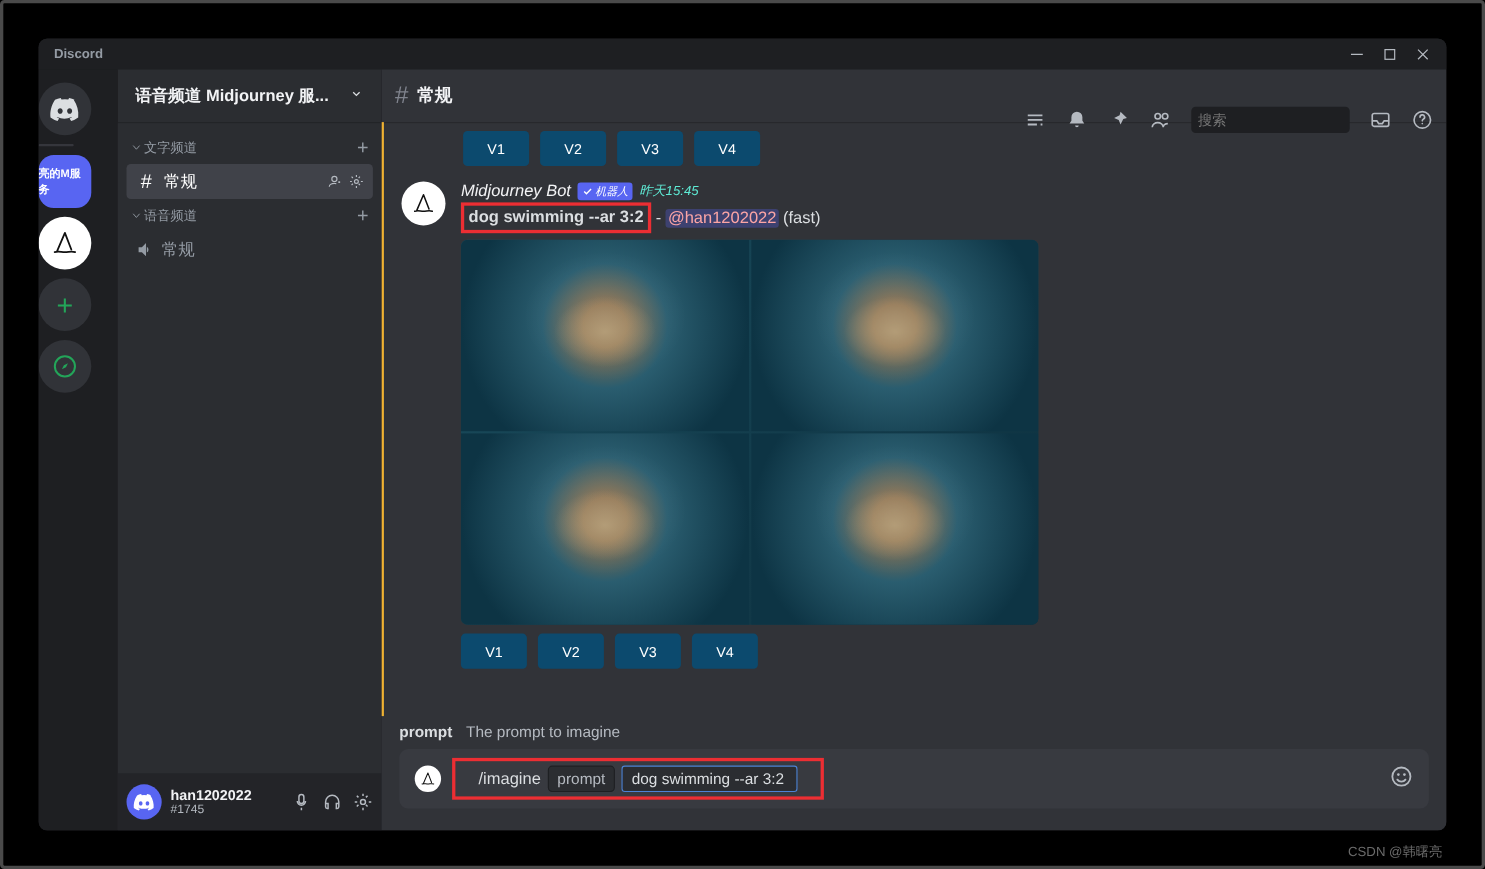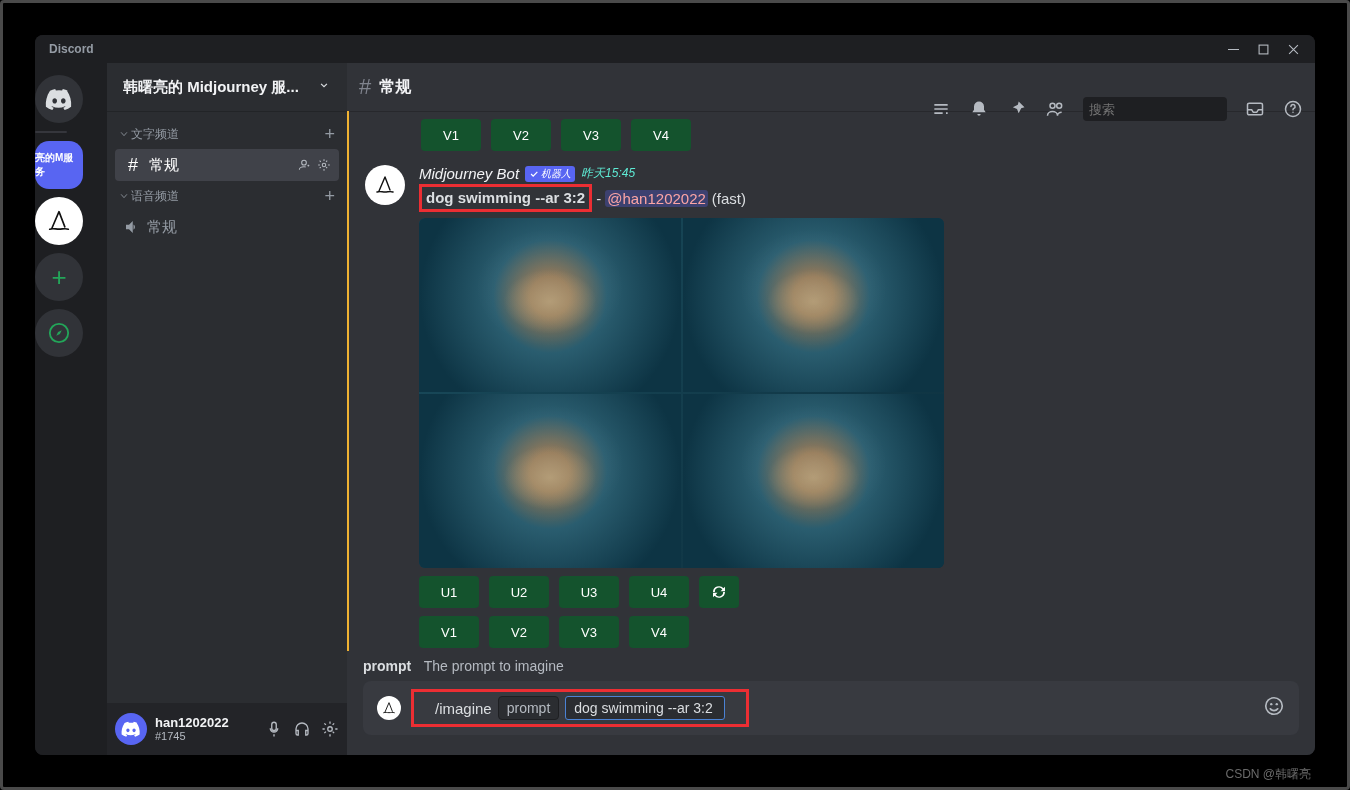--- a/index.html
+++ b/index.html
@@ -74,21 +74,21 @@
 .timestamp { color:#5eead4; font-size:12px;text-align:center; }
 .prompt-line { display:flex; align-items:center; gap:4px; margin-top:2px; }
 .prompt-strong { font-weight:700; color:#dbdee1; font-size:15px; }
 .red-box { border:3px solid #ec2e33; padding:2px 4px; display:inline-block; }
 .mention { background:rgba(88,101,242,.3); color:#fca5a5; padding:0 2px; border-radius:3px; font-size:15px; }
 .fast { color:#dbdee1; font-size:15px; }
 .image-grid { width:525px; height:350px; background:linear-gradient(135deg,#1a4d5e,#0d2f3d); border-radius:6px; margin-top:6px; display:grid; grid-template-columns:1fr 1fr; grid-template-rows:1fr 1fr; gap:2px; overflow:hidden; }
 .img-cell { background:radial-gradient(circle at 50% 45%,#8a6d4a 12%,#2a5d6f 35%,#0d3444 80%); position:relative; }
 .img-cell::after { content:""; position:absolute; inset:0; background:radial-gradient(ellipse at 50% 48%,rgba(200,180,140,.6) 0%,transparent 25%),radial-gradient(ellipse at 50% 40%,rgba(255,255,255,.1) 0%,transparent 40%); }
 .button-row { display:flex; gap:10px; margin-top:8px; }
-.discord-btn { width:60px; height:32px; background:#14532d; border:none; border-radius:4px; color:#fff; font-size:13px; font-weight:500; cursor:pointer; display:flex; align-items:center; justify-content:center; }
+.discord-btn { width:60px; height:32px; background:#0c4a6e; border:none; border-radius:4px; color:#fff; font-size:13px; font-weight:500; cursor:pointer; display:flex; align-items:center; justify-content:center; }
 .discord-btn.refresh svg { width:18px; height:18px; fill:#fff; }
 .discord-btn.refresh { width:40px; }
 .top-buttons-only { padding-left:72px; margin-bottom:6px; }
 
 
 .composer-area { padding:0 16px 20px; }
 .param-hint { padding:6px 0; }
 .param-hint .p-name { color:#dbdee1; font-size:14px; font-weight:600; }
 .param-hint .p-desc { color:#b5bac1; font-size:14px; margin-left:8px; }
 .composer { background:#383a40; border-radius:8px; display:flex; align-items:center; padding:8px 14px; gap:10px; position:relative; }
@@ -150,21 +150,21 @@
   <div class="rail-item explore">
     <svg viewBox="0 0 24 24" width="22" height="22">
               <circle cx="12" cy="12" r="10" fill="none" stroke="#23a559" stroke-width="2"></circle>
               <path d="M15 9l-2 4-4 2 2-4z" fill="#23a559"></path>
             </svg>
   </div>
 </div>
 
 <div class="channel-sidebar">
   <div class="server-header">
-    <div class="server-header-name">韩曙亮的 Midjourney 服...</div>
+    <div class="server-header-name">语音频道 Midjourney 服...</div>
     <span class="chev"><svg width="14" height="14" viewBox="0 0 24 24">
                 <path d="M7 10l5 5 5-5" fill="none" stroke="#dbdee1" stroke-width="2"></path>
               </svg></span>
   </div>
   <div class="channel-list">
 
     <div class="category">
       <div class="cat-left">
                 <svg class="arrow" viewBox="0 0 24 24">
                   <path d="M8 5l8 7-8 7" fill="none" stroke="#949ba4" stroke-width="2"></path>
@@ -295,31 +295,20 @@
           <span class="mention">@han1202022</span>
           <span class="fast">(fast)</span>
         </div>
         <div class="image-grid">
           <div class="img-cell"></div>
           <div class="img-cell"></div>
           <div class="img-cell"></div>
           <div class="img-cell"></div>
         </div>
         <div class="button-row">
-          <button class="discord-btn">U1</button>
-          <button class="discord-btn">U2</button>
-          <button class="discord-btn">U3</button>
-          <button class="discord-btn">U4</button>
-          <button class="discord-btn refresh">
-                    <svg viewBox="0 0 24 24">
-                      <path d="M4 12a8 8 0 0 1 14-5l2-2v6h-6l2.5-2.5A5.5 5.5 0 0 0 6.5 12M20 12a8 8 0 0 1-14 5l-2 2v-6h6l-2.5 2.5A5.5 5.5 0 0 0 17.5 12" fill="#fff"></path>
-                    </svg>
-                  </button>
-        </div>
-        <div class="button-row">
           <button class="discord-btn">V1</button>
           <button class="discord-btn">V2</button>
           <button class="discord-btn">V3</button>
           <button class="discord-btn">V4</button>
         </div>
       </div>
     </div>
   </div>
 
   <div class="composer-area">

